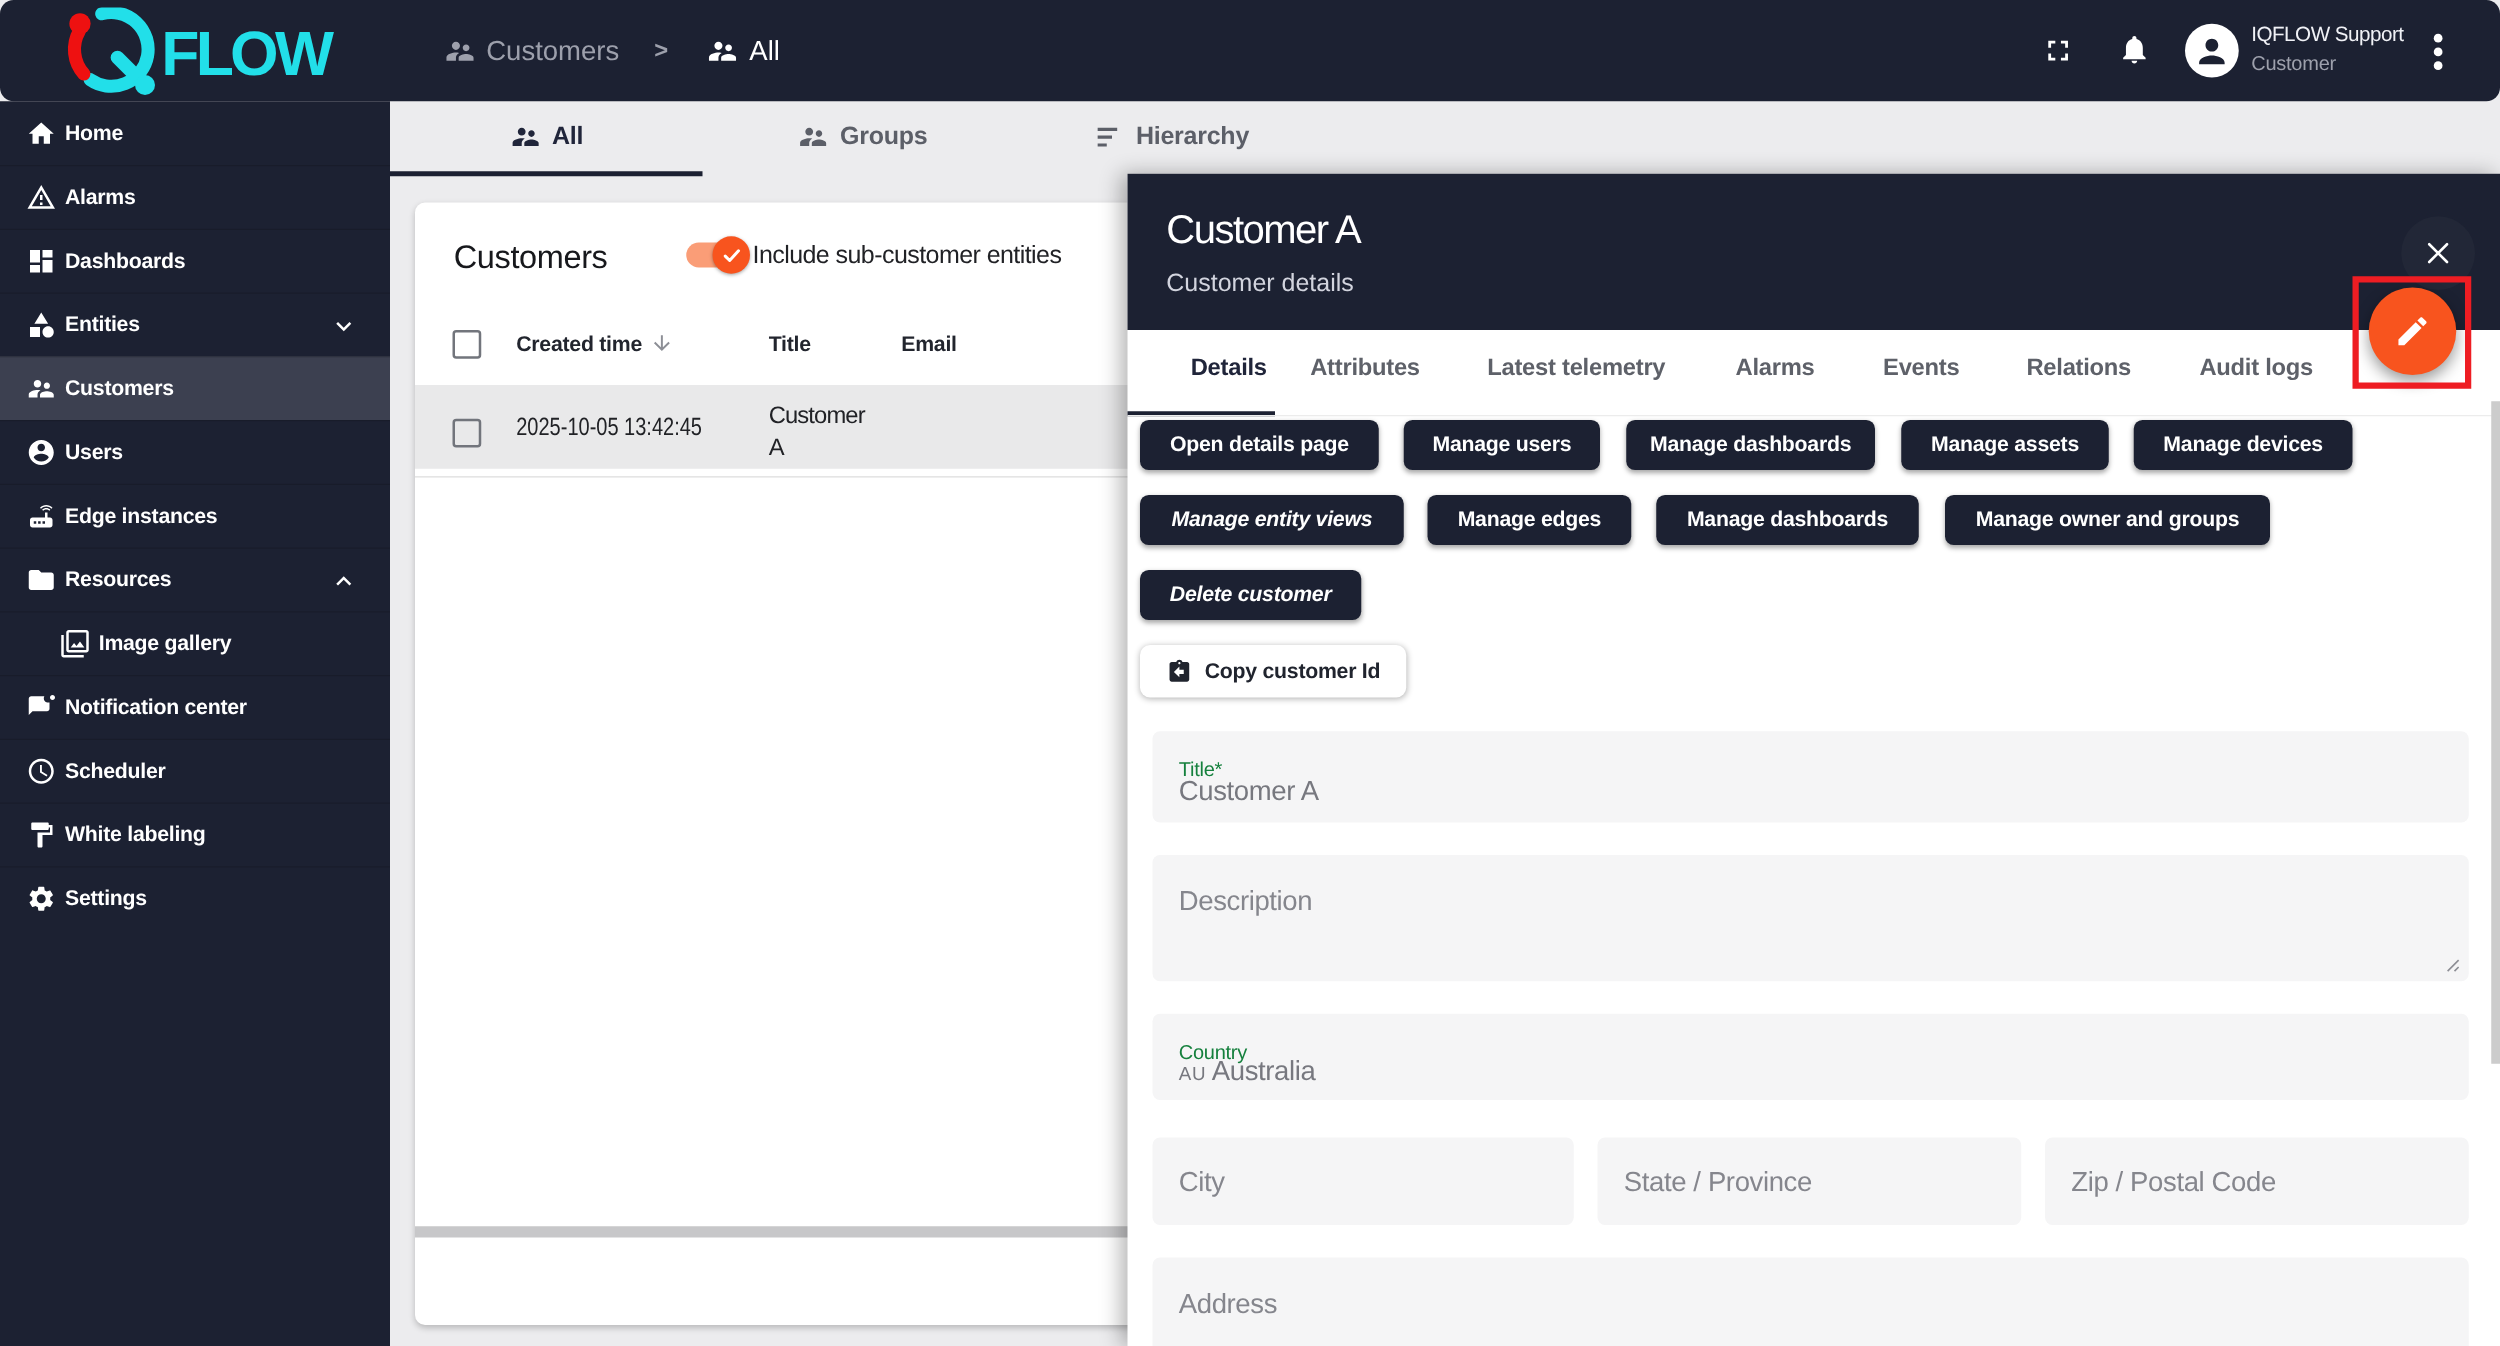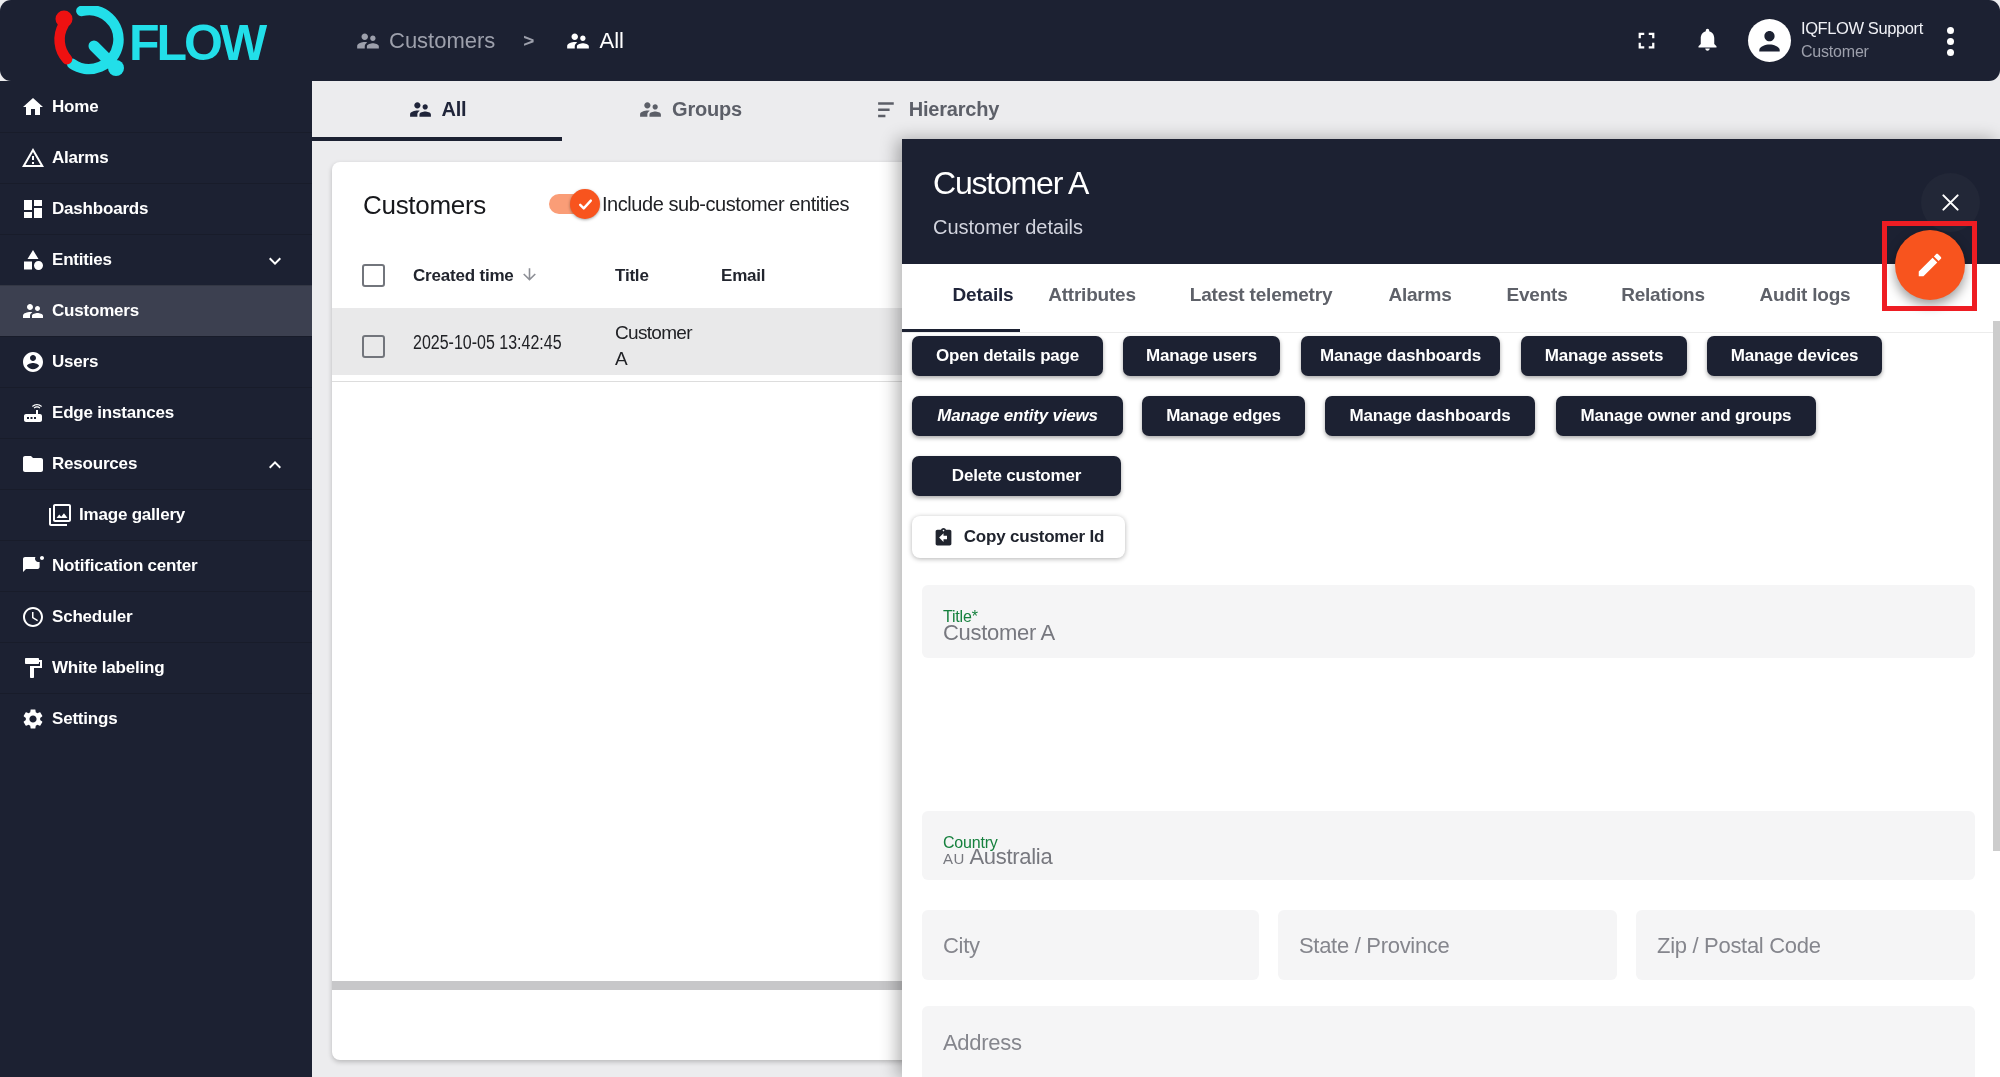--- a/index.html
+++ b/index.html
@@ -212,33 +212,39 @@
 
   <div class="btn" style="left:10px;top:197px;width:191px;">Open details page</div>
   <div class="btn" style="left:221px;top:197px;width:157px;">Manage users</div>
   <div class="btn" style="left:399px;top:197px;width:199px;">Manage dashboards</div>
   <div class="btn" style="left:619px;top:197px;width:166px;">Manage assets</div>
   <div class="btn" style="left:805px;top:197px;width:175px;">Manage devices</div>
   <div class="btn" style="left:10px;top:257px;width:211px;font-style:italic;">Manage entity views</div>
   <div class="btn" style="left:240px;top:257px;width:163px;">Manage edges</div>
   <div class="btn" style="left:423px;top:257px;width:210px;">Manage dashboards</div>
   <div class="btn" style="left:654px;top:257px;width:260px;">Manage owner and groups</div>
-  <div class="btn" style="left:10px;top:317px;width:209px;">Delete customer</div>
+  <div class="btn" style="left:10px;top:317px;width:177px;font-style:italic;">Delete customer</div>
 
   <div id="copybtn">
     <svg style="margin-right:10px;" width="21" height="21" viewBox="0 0 24 24" fill="#20242e">
         <path d="M19 3h-4.18C14.4 1.84 13.3 1 12 1c-1.3 0-2.4.84-2.82 2H5c-1.1 0-2 .9-2 2v14c0 1.1.9 2 2 2h14c1.1 0 2-.9 2-2V5c0-1.1-.9-2-2-2zm-7 0c.55 0 1 .45 1 1s-.45 1-1 1-1-.45-1-1 .45-1 1-1zm4 11h-4v3l-5-5 5-5v3h4v4z"></path>
       </svg>
     Copy customer Id
   </div>
 
   <div class="field" style="left:20px;top:446px;width:1053px;height:73px;">
     <div class="flabel">Title*</div>
     <div class="fvalue" style="top:35px;">Customer A</div>
   </div>
+  <div class="field" style="left:20px;top:545px;width:1053px;height:101px;">
+    <div class="fplace" style="top:24px;">Description</div>
+    <svg class="abs" style="right:7px;bottom:7px;" width="11" height="11" viewBox="0 0 10 10" stroke="#8d8e95" stroke-width="1.2">
+        <path d="M9 1L1 9M9 6L6 9"></path>
+      </svg>
+  </div>
   <div class="field" style="left:20px;top:672px;width:1053px;height:69px;">
     <div class="flabel">Country</div>
     <div class="fvalue" style="top:33px;"><span style="font-size:15px;letter-spacing:0.5px;">AU</span> Australia</div>
   </div>
   <div class="field" style="left:20px;top:771px;width:337px;height:70px;">
     <div class="fplace" style="top:23px;">City</div>
   </div>
   <div class="field" style="left:376px;top:771px;width:339px;height:70px;">
     <div class="fplace" style="top:23px;">State / Province</div>
   </div>

